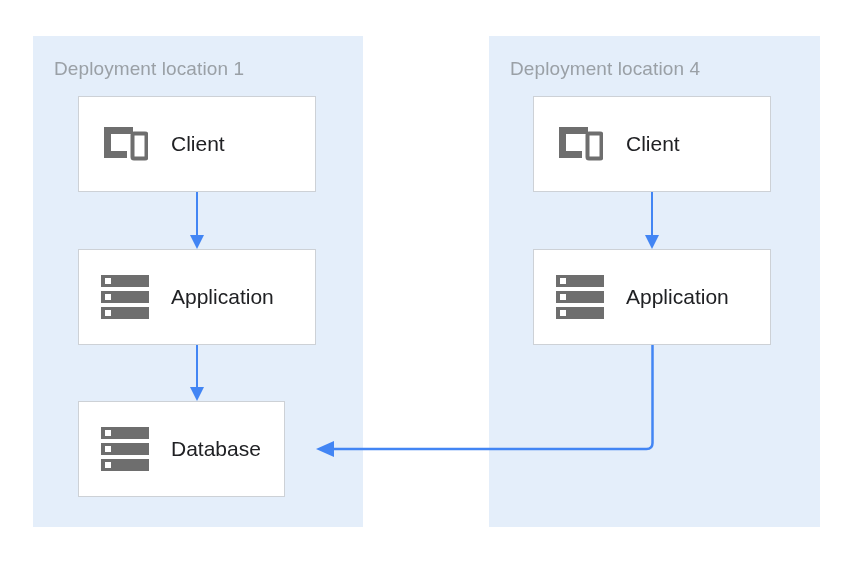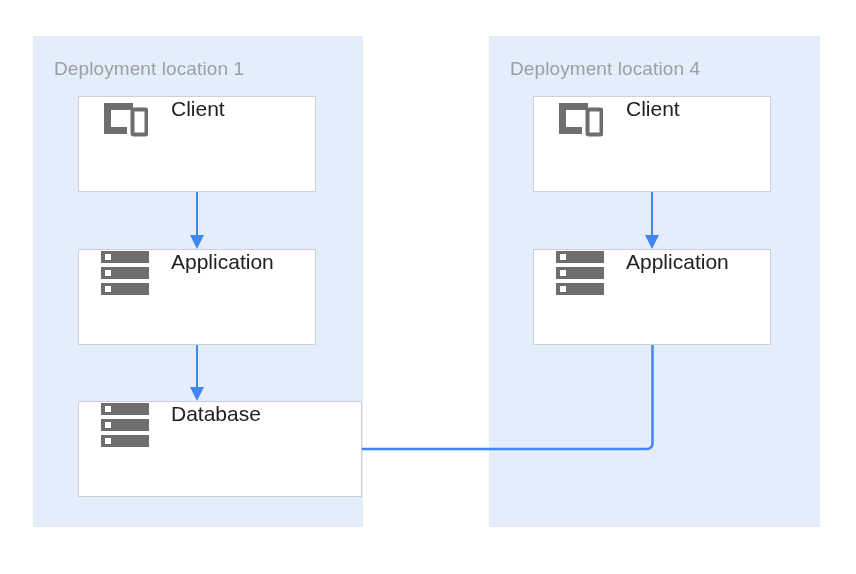--- a/index.html
+++ b/index.html
@@ -30,21 +30,21 @@
     line-height: 22px;
     letter-spacing: 0.1px;
     white-space: nowrap;
   }
   .node {
     position: absolute;
     box-sizing: border-box;
     background: #ffffff;
     border: 1px solid #cdd1d6;
     display: flex;
-    align-items: flex-start;
+    align-items: center;
     padding-left: 20px;
   }
   .node-icon {
     flex: 0 0 auto;
     width: 52px;
     height: 46px;
     display: flex;
     align-items: center;
     justify-content: center;
   }
@@ -124,21 +124,21 @@
         <rect x="4" y="4" width="6" height="6" fill="#ffffff"></rect>
         <rect x="0" y="17" width="48" height="12" fill="#6e6e6e"></rect>
         <rect x="4" y="20" width="6" height="6" fill="#ffffff"></rect>
         <rect x="0" y="33" width="48" height="12" fill="#6e6e6e"></rect>
         <rect x="4" y="36" width="6" height="6" fill="#ffffff"></rect>
       </svg>
     </span>
     <span class="node-label">Application</span>
   </div>
 
-  <div class="node" style="left:78px; top:401px; width:284px; height:96px;">
+  <div class="node" style="left:78px; top:401px; width:207px; height:96px;">
     <span class="node-icon">
       <svg width="48" height="46" viewBox="0 0 48 46" xmlns="http://www.w3.org/2000/svg">
         <rect x="0" y="1" width="48" height="12" fill="#6e6e6e"></rect>
         <rect x="4" y="4" width="6" height="6" fill="#ffffff"></rect>
         <rect x="0" y="17" width="48" height="12" fill="#6e6e6e"></rect>
         <rect x="4" y="20" width="6" height="6" fill="#ffffff"></rect>
         <rect x="0" y="33" width="48" height="12" fill="#6e6e6e"></rect>
         <rect x="4" y="36" width="6" height="6" fill="#ffffff"></rect>
       </svg>
     </span>

